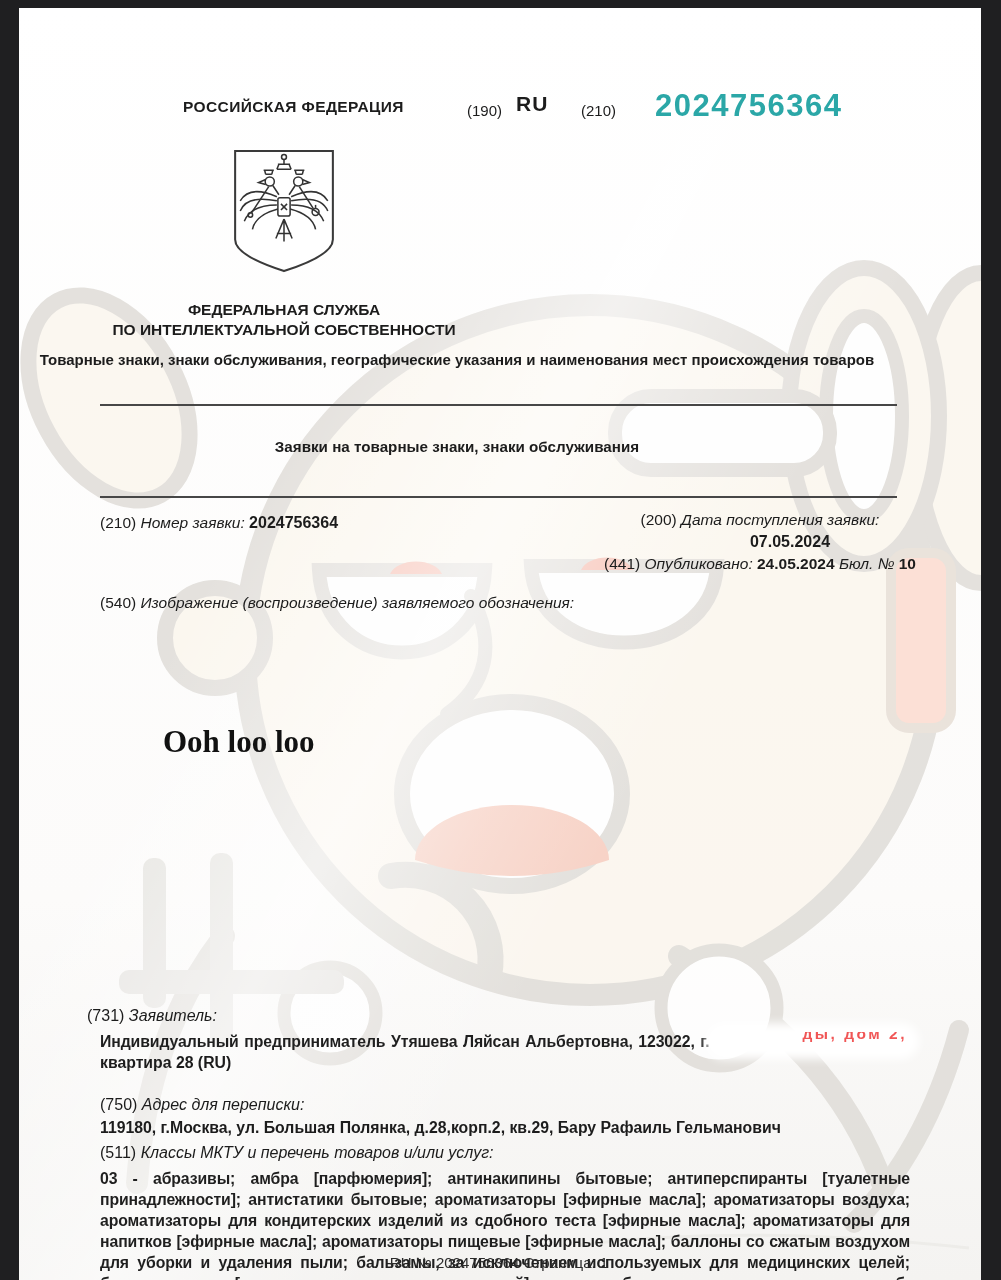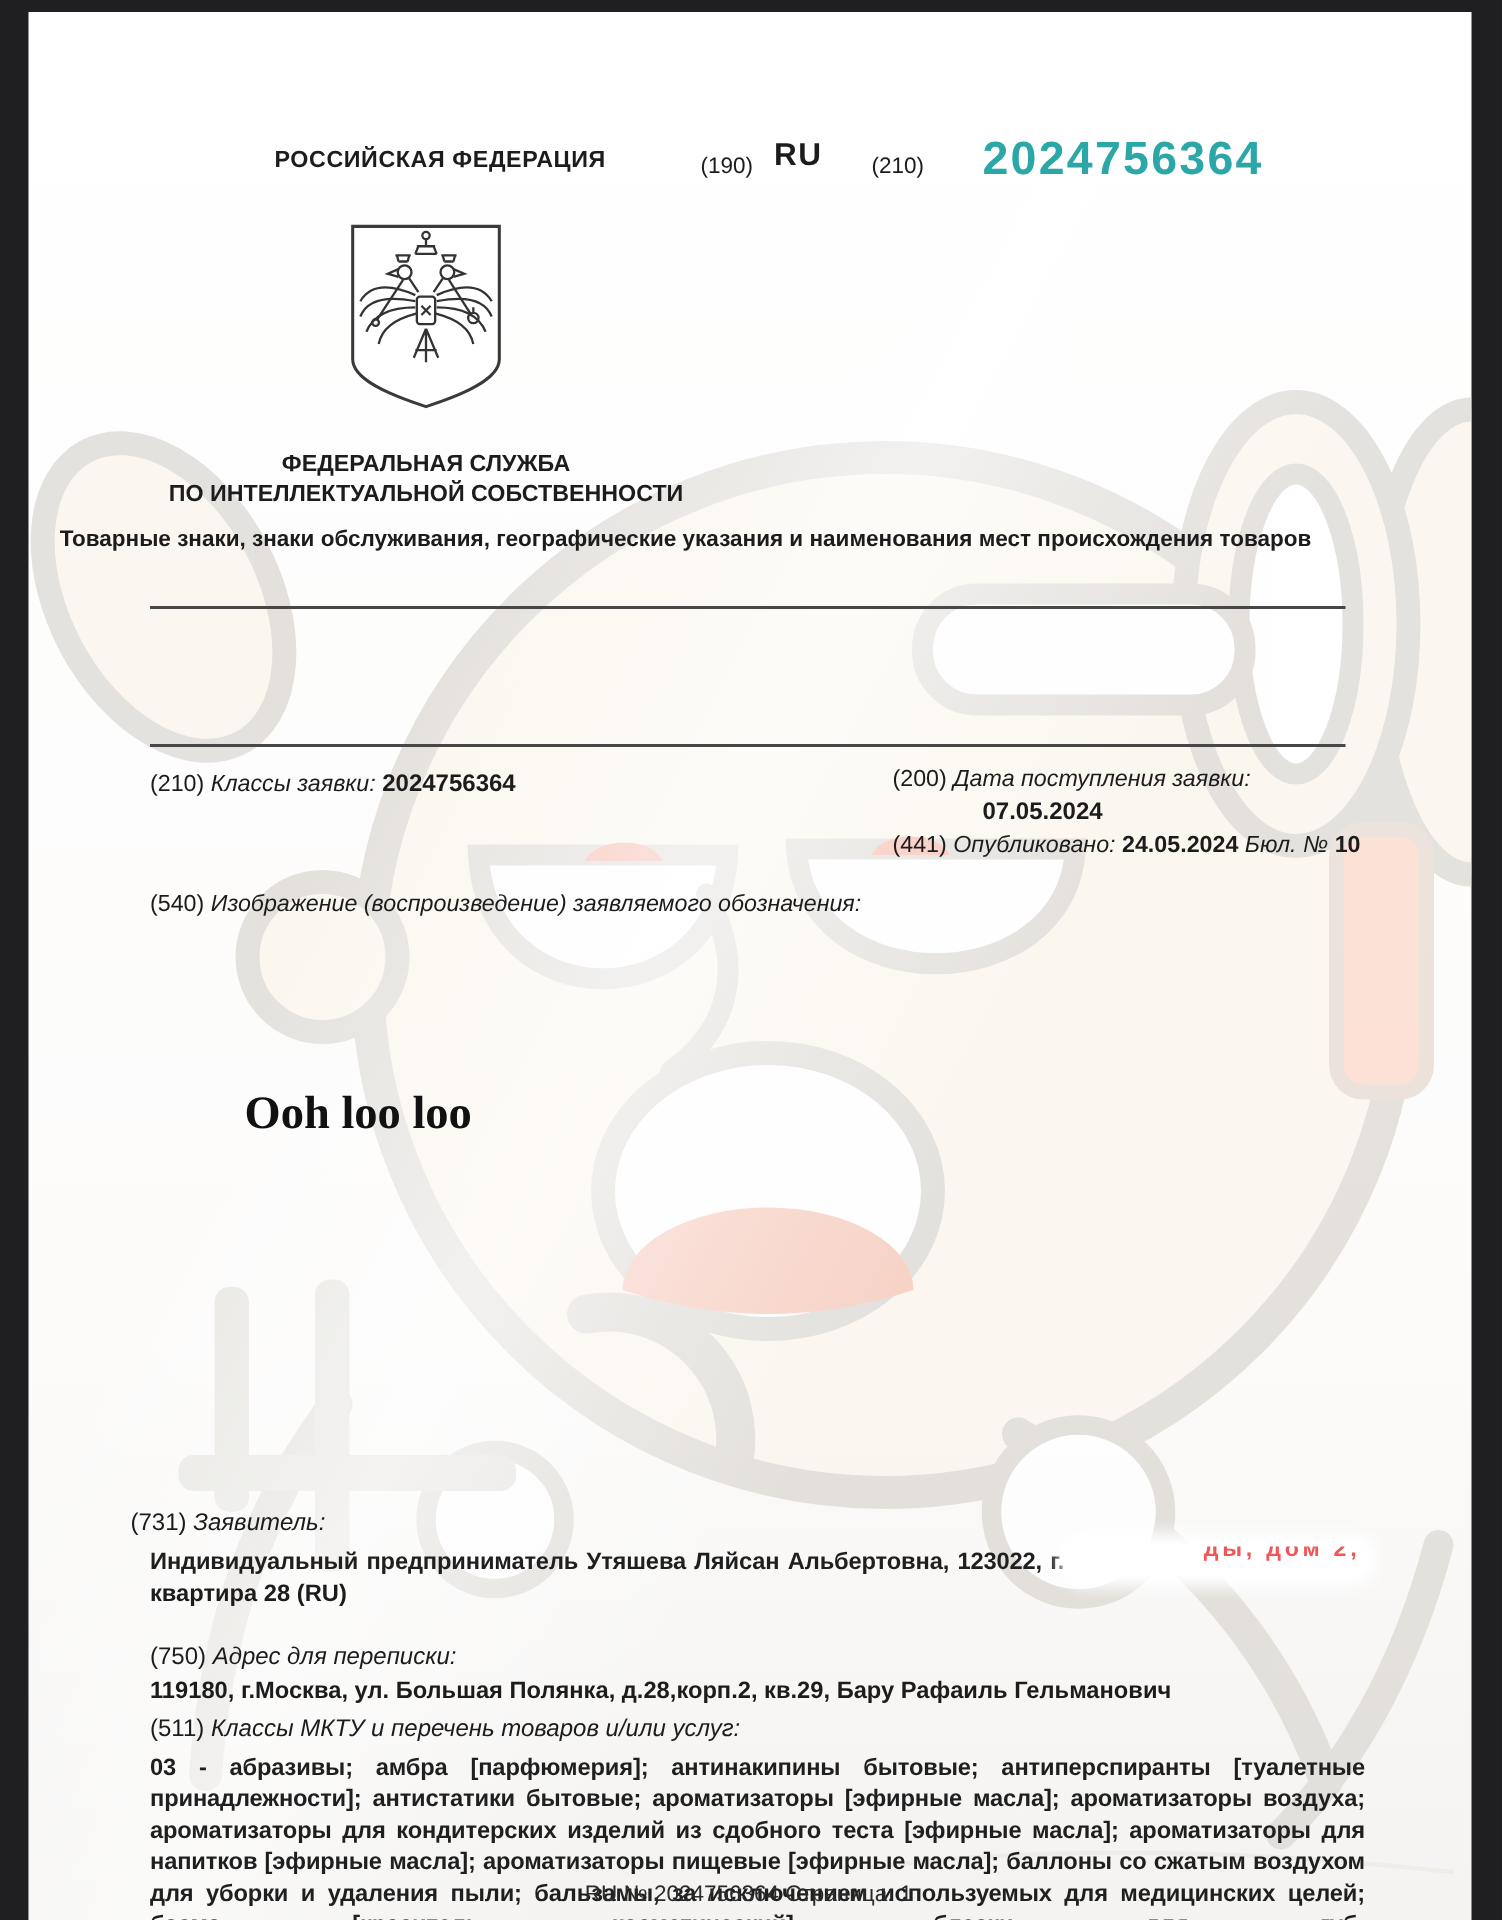--- a/index.html
+++ b/index.html
@@ -30,21 +30,21 @@
   .c190{left:448px;top:94px;font-size:15px;}
   .ru{left:497px;top:84px;font-size:21px;font-weight:700;letter-spacing:1px;}
   .c210{left:562px;top:94px;font-size:15px;}
   .appnum{left:636px;top:80px;font-size:31px;font-weight:700;letter-spacing:1.5px;color:#2ba7a7;}
   .emblem{left:209px;top:139px;}
   .agency{left:65px;top:292px;width:400px;text-align:center;font-size:15.5px;font-weight:700;line-height:20px;}
   .subtitle{top:343px;font-size:15px;font-weight:700;}
   .sectitle{top:430px;font-size:15.2px;font-weight:700;}
   .f210{left:81px;top:506px;font-size:15.5px;}
   .f210 .b{font-size:16px;}
-  .rightcol{left:576px;top:501px;width:330px;font-size:15.5px;line-height:22px;}
+  .rightcol{left:576px;top:501px;width:330px;font-size:15.5px;line-height:22px;text-align:center;}
   .rightcol .date{margin-left:60px;font-size:16px;}
   .f540{left:81px;top:586px;font-size:15.5px;}
   .tm{left:144px;top:716px;font-family:"Liberation Serif",serif;font-weight:700;font-size:31px;color:#111;}
   .label-line{font-size:16px;}
   .para{width:810px;font-size:15.8px;font-weight:700;line-height:21px;letter-spacing:-.1px;text-align:justify;color:#1f1f1f;}
   .jlast{text-align-last:justify;}
   .f731l{left:68px;top:999px;}
   .f731p1{left:81px;top:1023px;}
   .f731p2{left:81px;top:1046px;font-size:15.8px;font-weight:700;}
   .f750l{left:81px;top:1088px;}
@@ -156,26 +156,27 @@
 
     <div class="abs agency">
       <div>ФЕДЕРАЛЬНАЯ СЛУЖБА</div>
       <div>ПО ИНТЕЛЛЕКТУАЛЬНОЙ СОБСТВЕННОСТИ</div>
     </div>
 
     <div class="abs center subtitle">Товарные знаки, знаки обслуживания, географические указания и наименования мест происхождения товаров</div>
 
     <div class="hr" style="top:396px"></div>
 
+    <div class="abs center sectitle">Заявки на товарные знаки, знаки обслуживания</div>
 
     <div class="hr" style="top:488px"></div>
 
     <div class="abs f210">
       <span class="code">(210)</span>
-      <span class="i">Классы заявки:</span>
+      <span class="i">Номер заявки:</span>
       <span class="b">2024756364</span>
     </div>
 
     <div class="abs rightcol">
       <div>
         <span class="code">(200)</span>
         <span class="i">Дата поступления заявки:</span>
       </div>
       <div class="b date">07.05.2024</div>
       <div>

